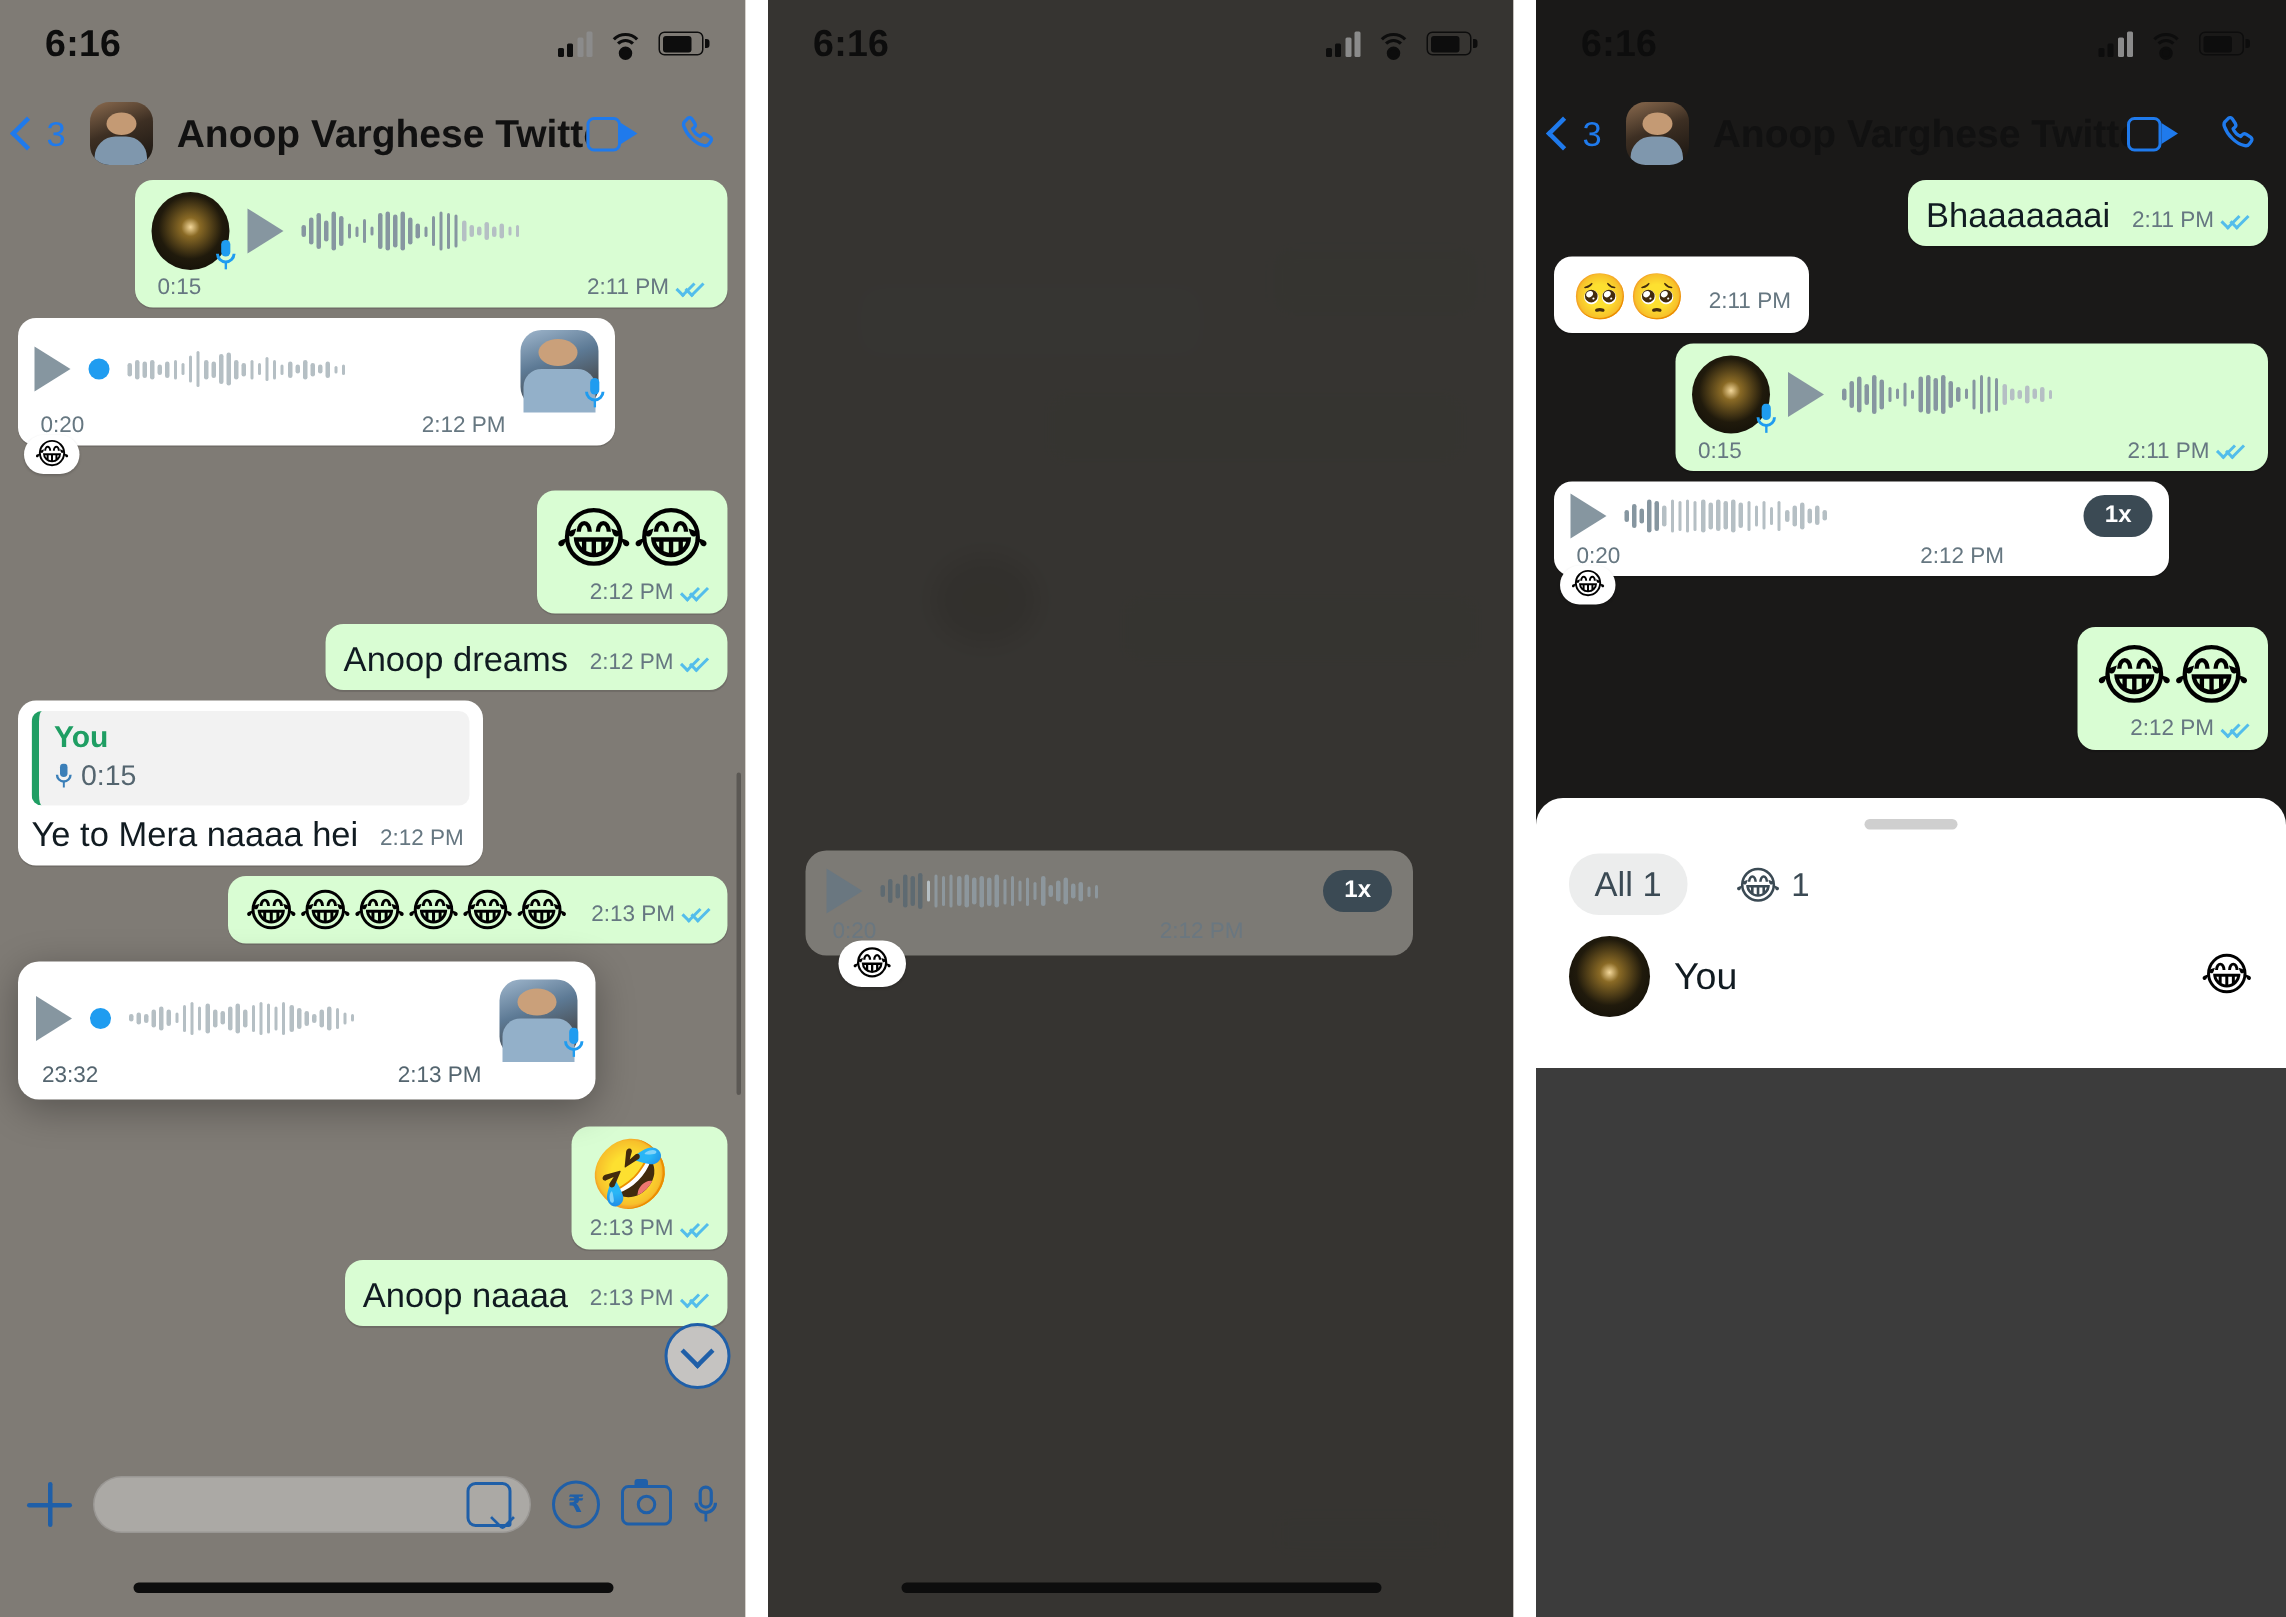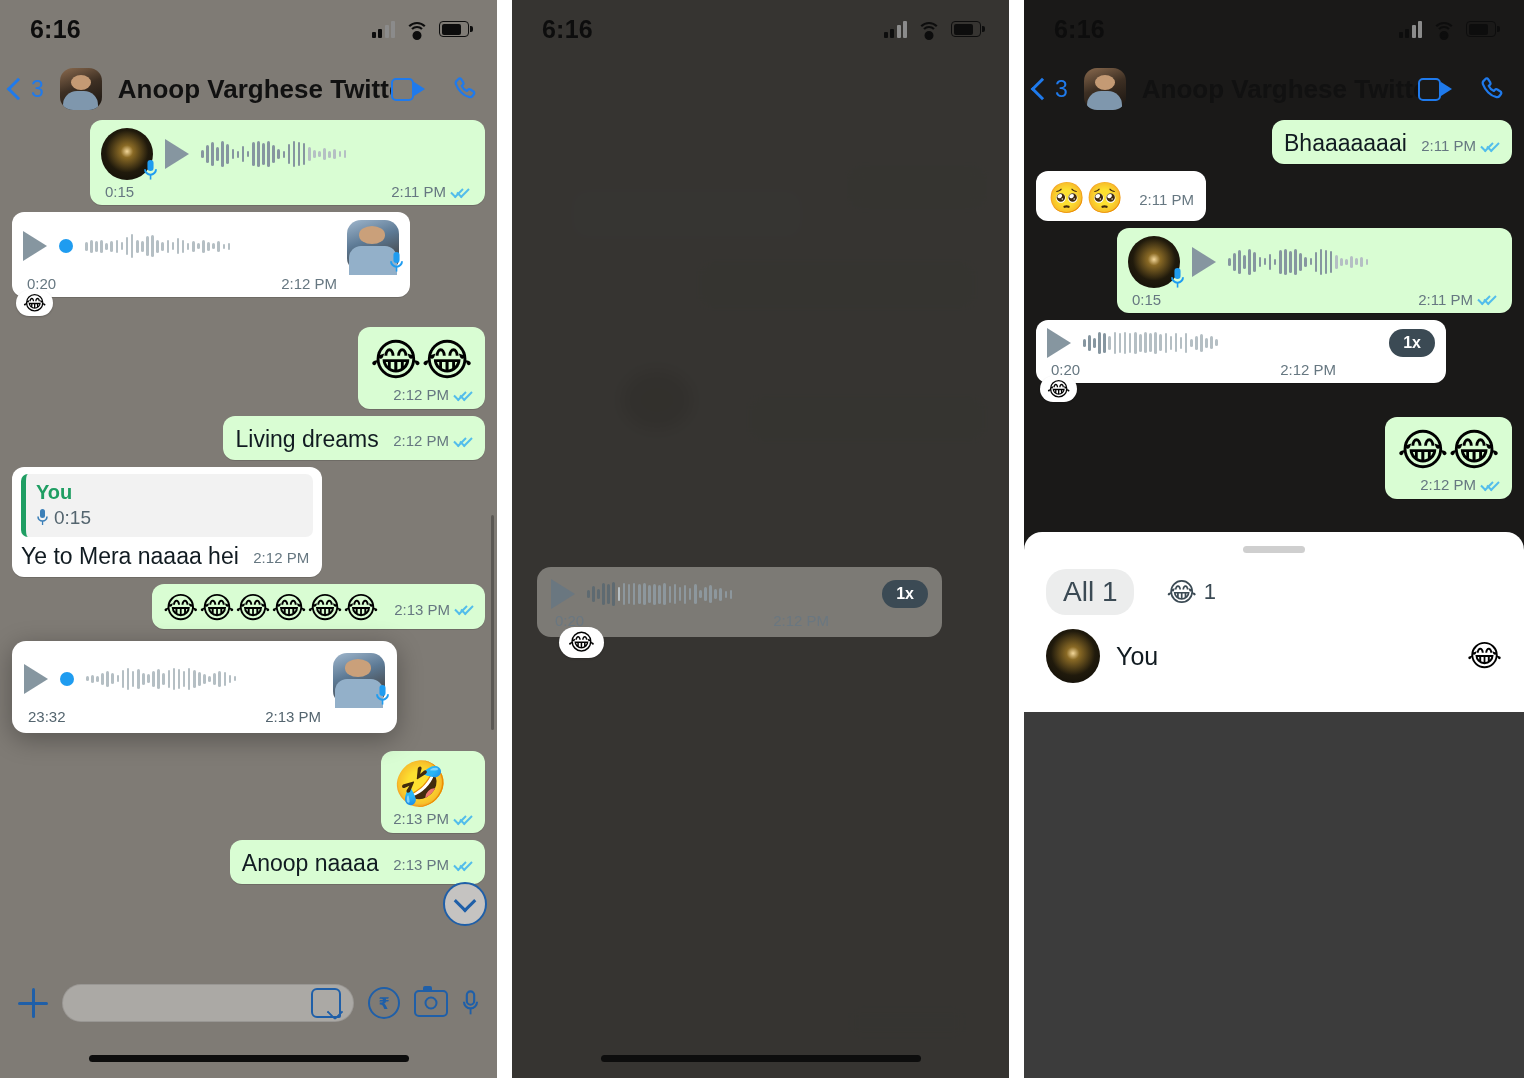--- a/index.html
+++ b/index.html
@@ -130,21 +130,21 @@
   .cam:after{content:"";position:absolute;left:7px;top:-6px;width:9px;height:4px;background:#1f5fa8;border-radius:2px 2px 0 0;}
   .micb{width:17px;height:28px;}
 
   .homebar{position:absolute;left:50%;transform:translateX(-50%);bottom:16px;width:320px;height:7px;
            border-radius:4px;background:#0d0d0d;z-index:20;}
 
   
   .sheet{position:absolute;left:0;right:0;top:532px;height:180px;background:#fff;border-radius:18px 18px 0 0;z-index:70;}
   .grabber{width:62px;height:7px;border-radius:4px;background:#cfcfcf;margin:14px auto 0;}
   .tabs{display:flex;align-items:center;gap:26px;padding:16px 22px 0;}
-  .tab{border-radius:20px;padding:7px 17px;font-size:28px;color:#3b4a54;}
+  .tab{border-radius:20px;padding:7px 17px;font-size:23px;color:#3b4a54;}
   .tab.active{background:#eceded;}
   .tab.emoji{display:flex;align-items:center;gap:7px;padding:7px 6px;font-size:22px;color:#3b4a54;}
   .tab.emoji .g{font-size:26px;line-height:1;}
   .sheetrow{display:flex;align-items:center;gap:16px;padding:14px 22px 0;}
   .sr-avatar{width:54px;height:54px;border-radius:50%;flex:0 0 auto;
              background:radial-gradient(circle at 50% 45%,#f3d79a 0%,#8a6a25 16%,#201a0c 55%,#0a0906 100%);}
   .sr-txt{flex:1;}
   .sr-name{font-size:25px;color:#111b21;font-weight:400;line-height:1.15;}
   .sr-sub{font-size:20px;color:#667781;margin-top:2px;}
   .sr-em{font-size:30px;line-height:1;}
@@ -277,21 +277,21 @@
             <span class="ticks">
                 <b></b>
                 <i></i>
               </span>
           </div>
         </div>
       </div>
 
       <div class="row out">
         <div class="bub out plain">
-          <span class="btext">Living dreams</span>
+          <span class="btext">Anoop dreams</span>
           <span class="meta" style="display:inline-flex;margin-left:10px;vertical-align:1px">
             <span>2:12 PM</span>
             <span class="ticks">
                 <b></b>
                 <i></i>
               </span>
           </span>
         </div>
       </div>
 

